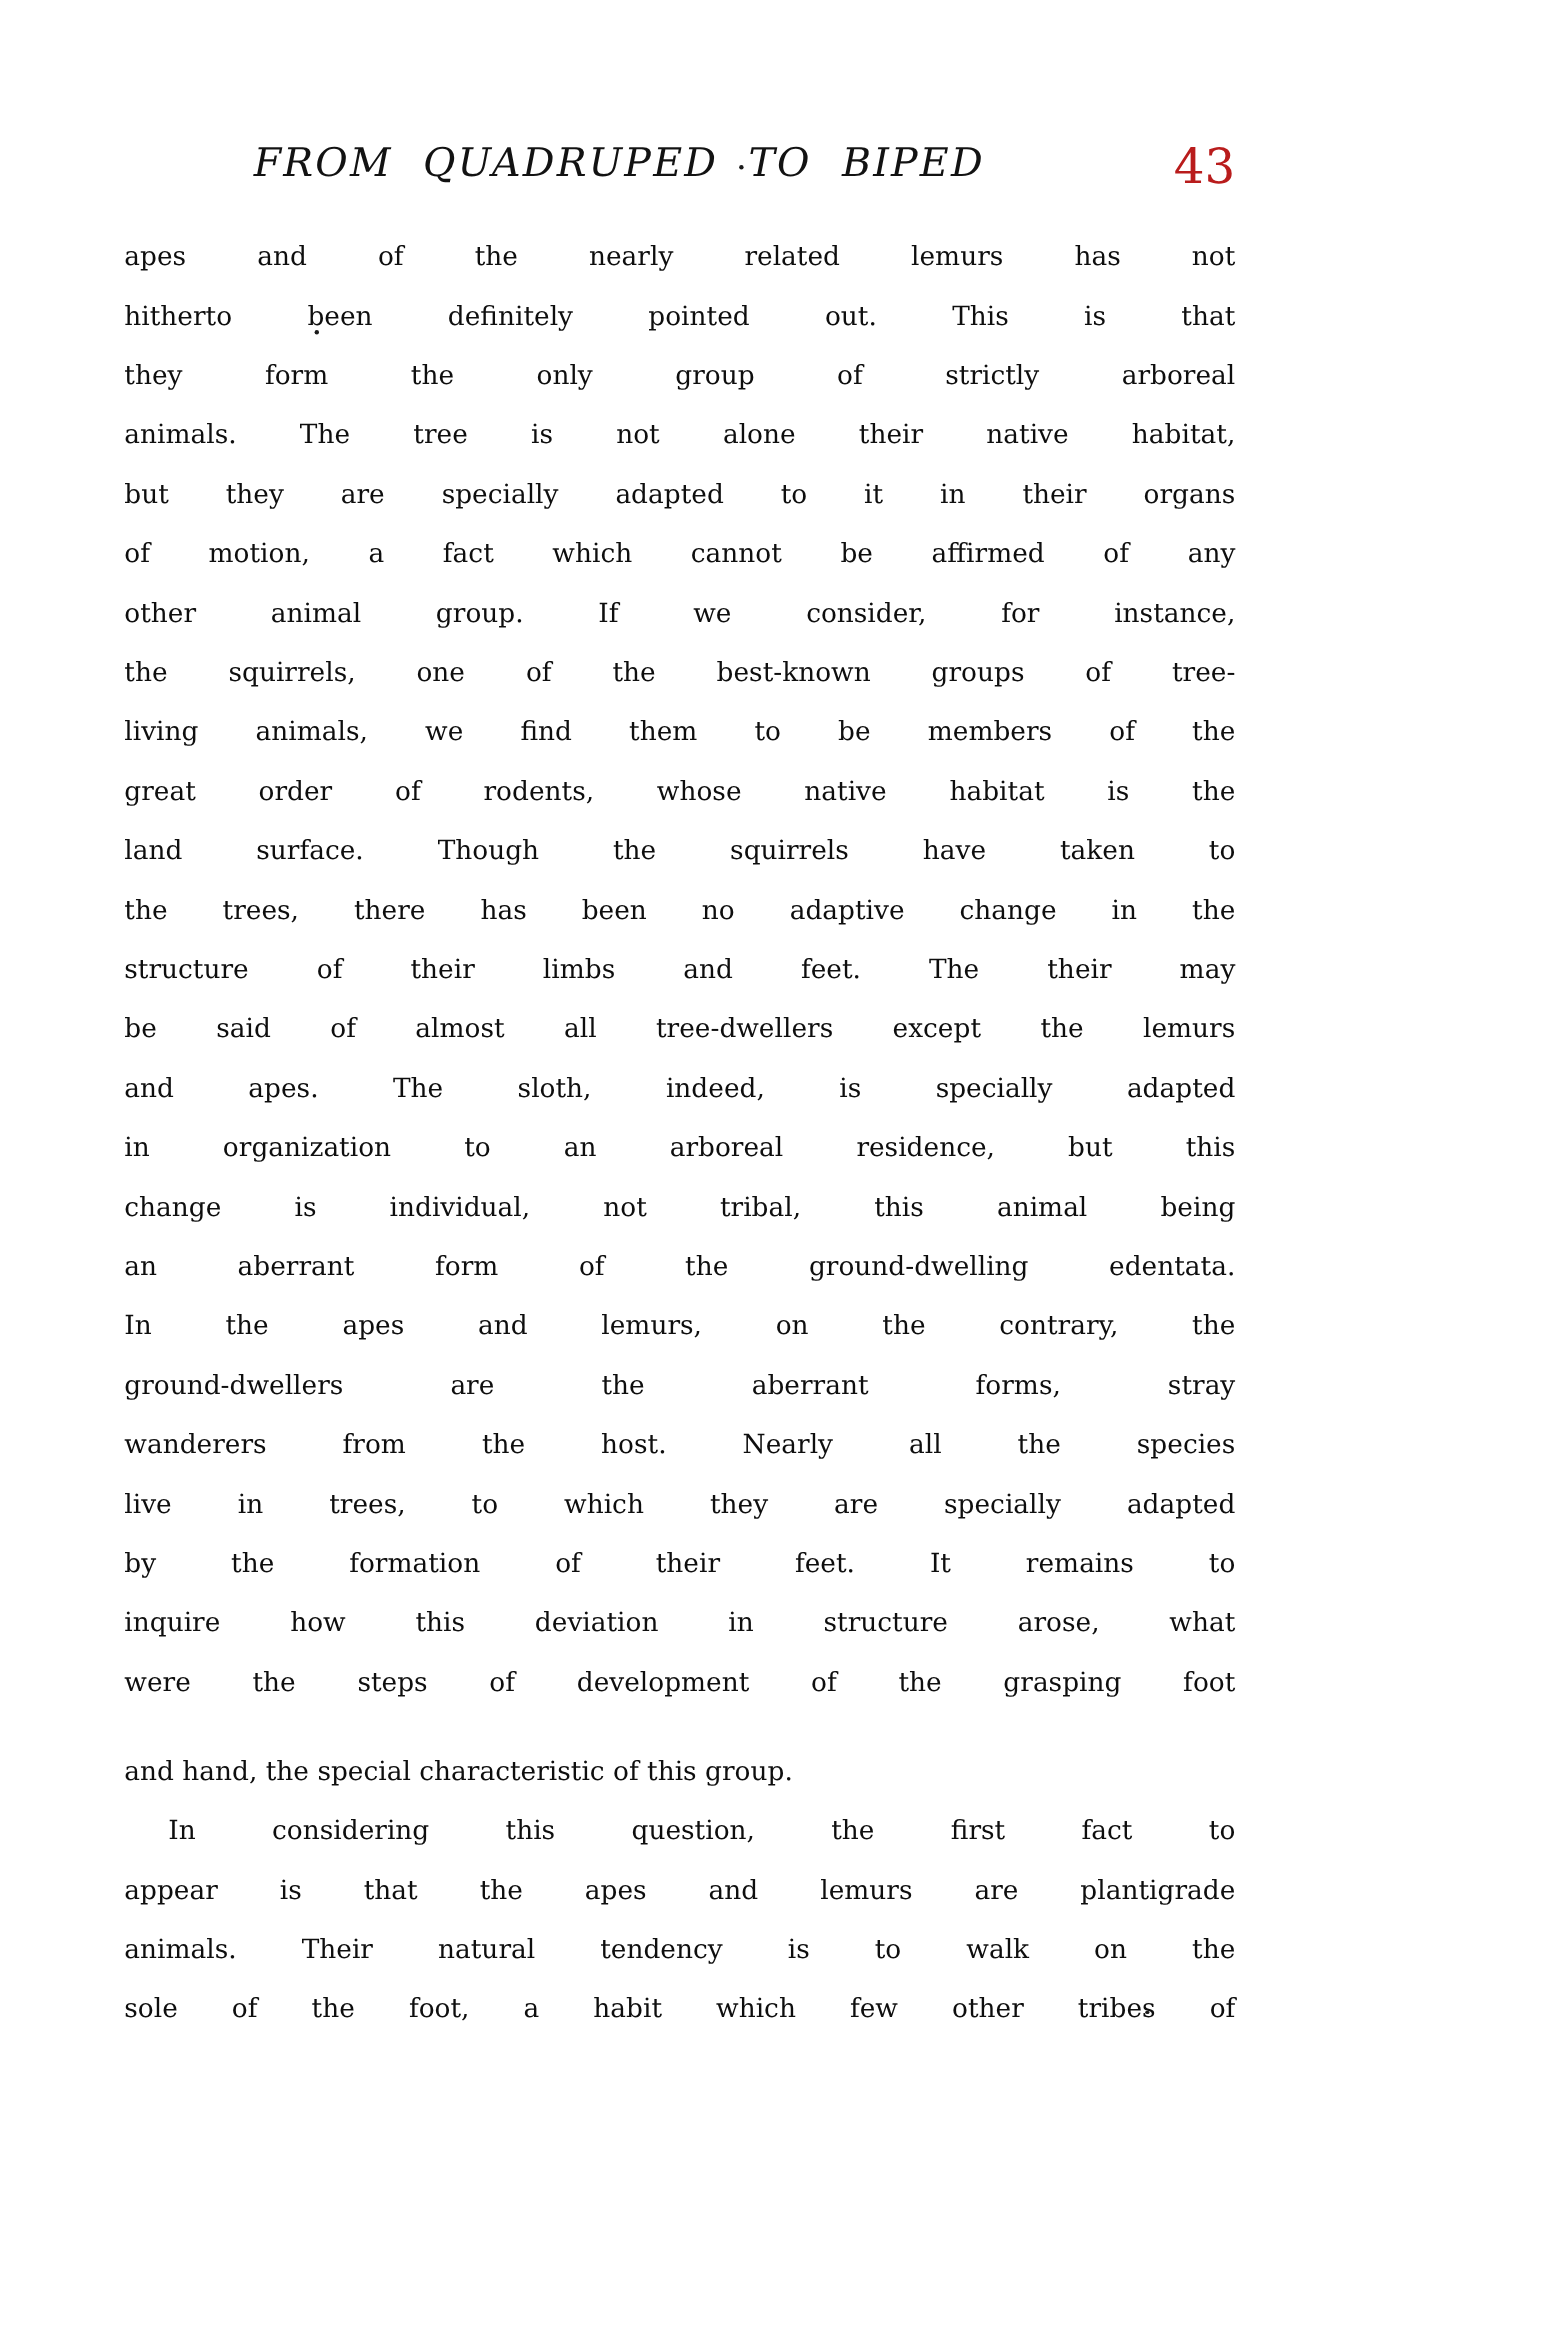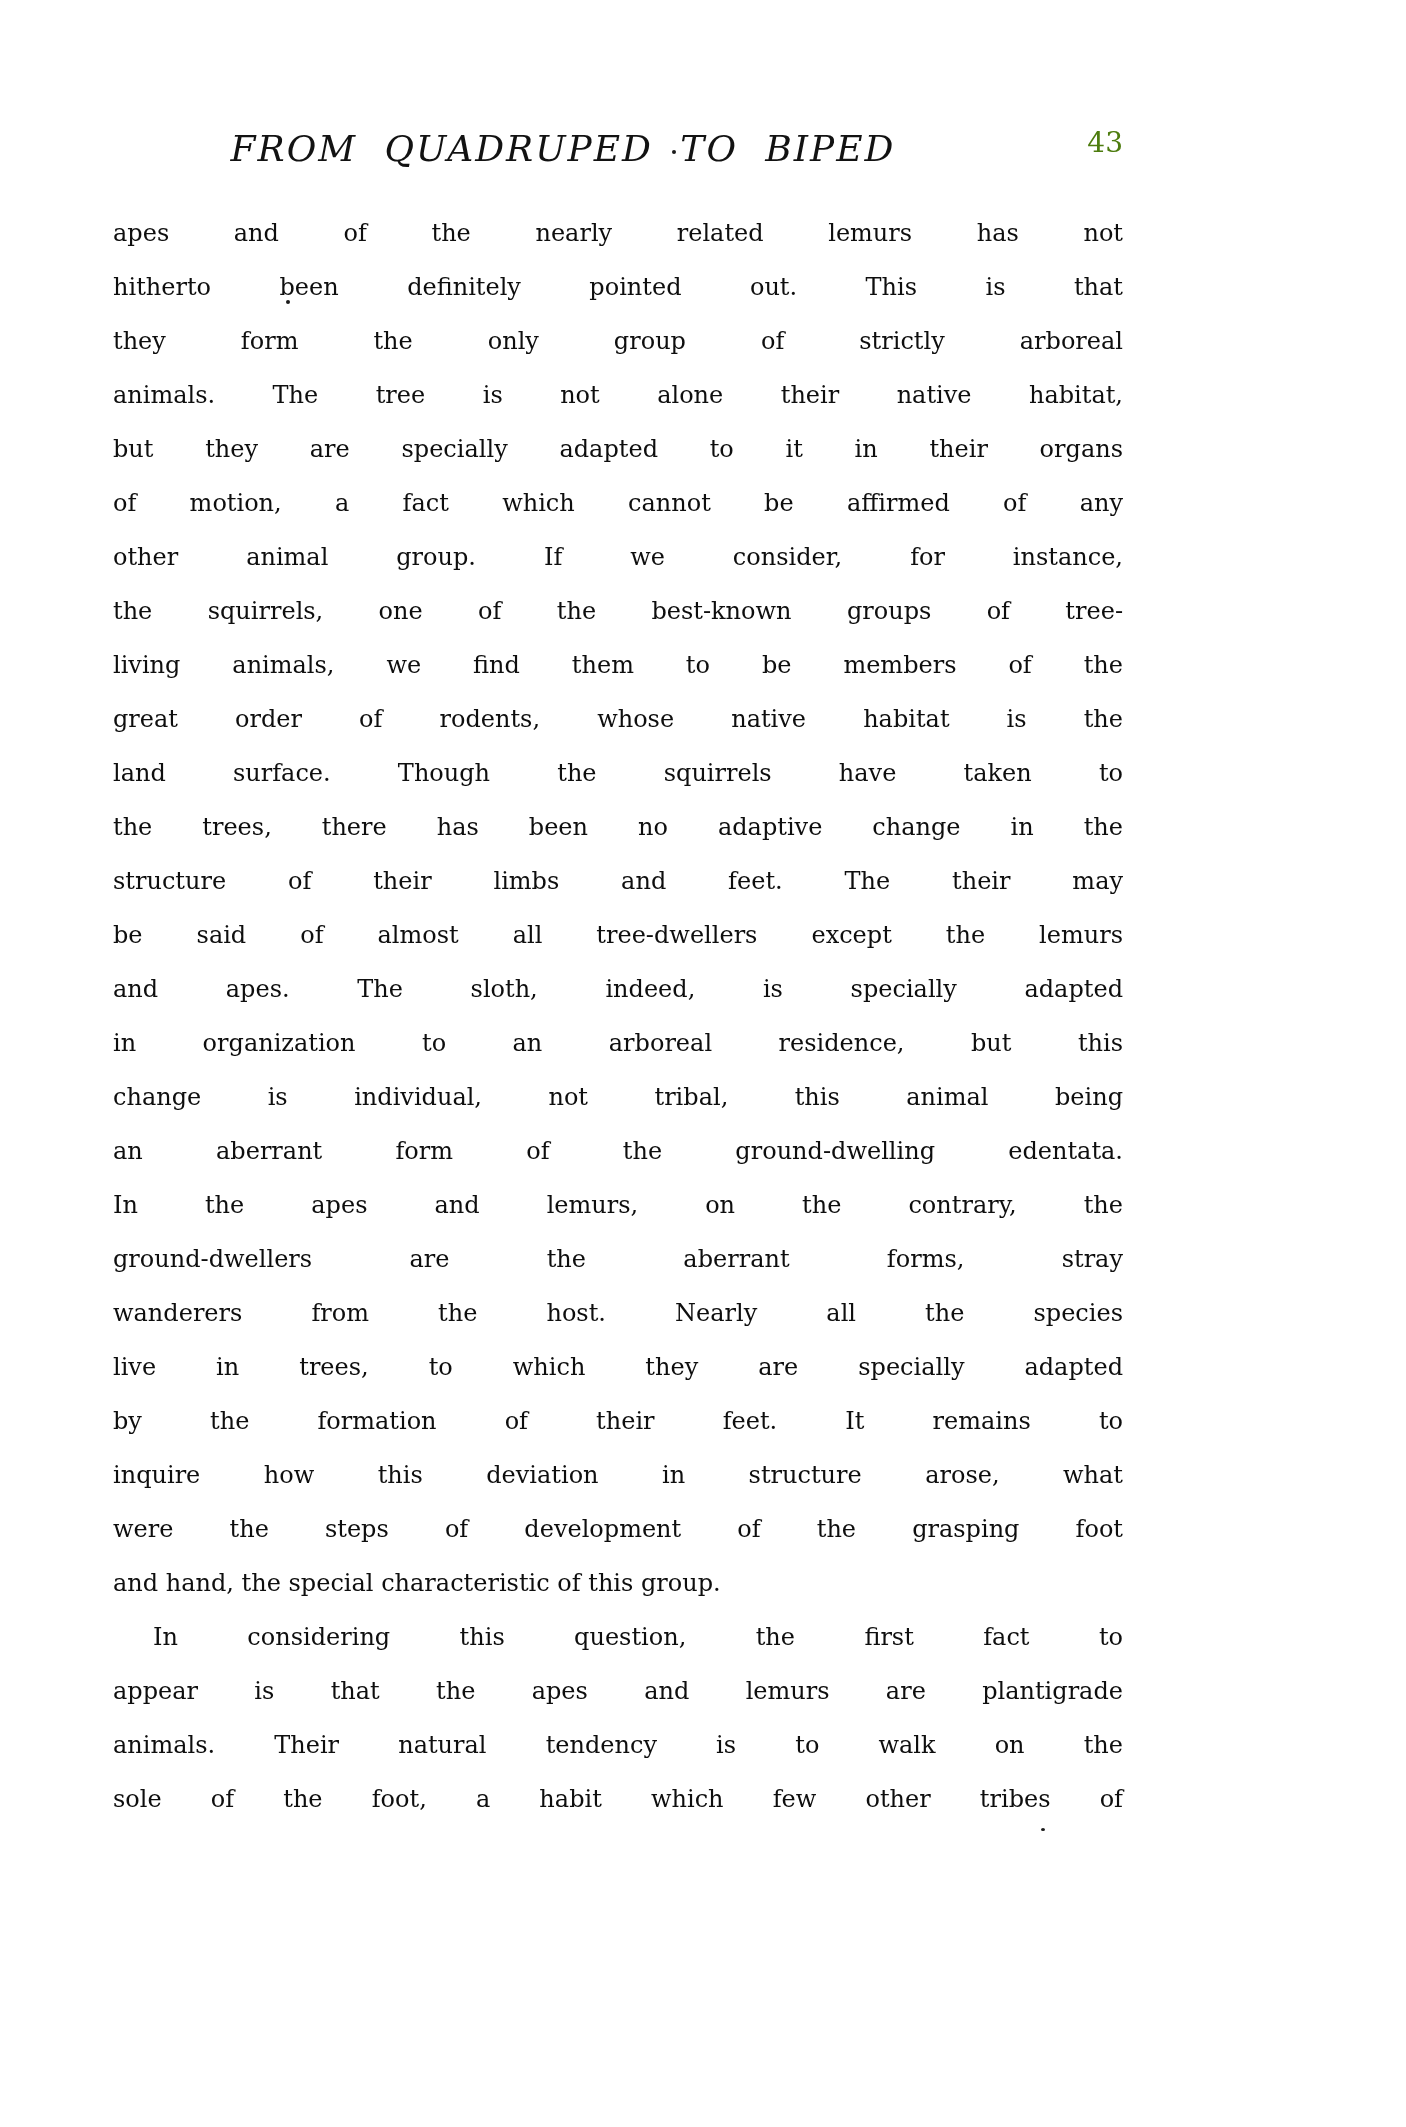--- a/index.html
+++ b/index.html
@@ -32,41 +32,42 @@
     font-size: 36px;
     letter-spacing: 2px;
     word-spacing: 14px;
     color: #121212;
     white-space: nowrap;
   }
   .page-number {
     position: absolute;
     right: 0;
     top: -2px;
-    font-size: 28px;
-    color: #4d7c0f;
+    font-size: 44px;
+    color: #b91c1c;
   }
   .body-text {
     position: absolute;
     top: 206px;
     left: 113px;
     width: 1010px;
     font-size: 24px;
     line-height: 54px;
     color: #0e0e0e;
   }
   .line {
     text-align: justify;
     text-align-last: justify;
     height: 54px;
     white-space: nowrap;
   }
   .line.no-just {
     text-align-last: left;
     white-space: normal;
+    margin-top: 27px;
   }
   .line.indent {
     text-indent: 40px;
   }
   .speck {
     position: absolute;
     background: #1a1a1a;
     border-radius: 50%;
   }
 </style>

